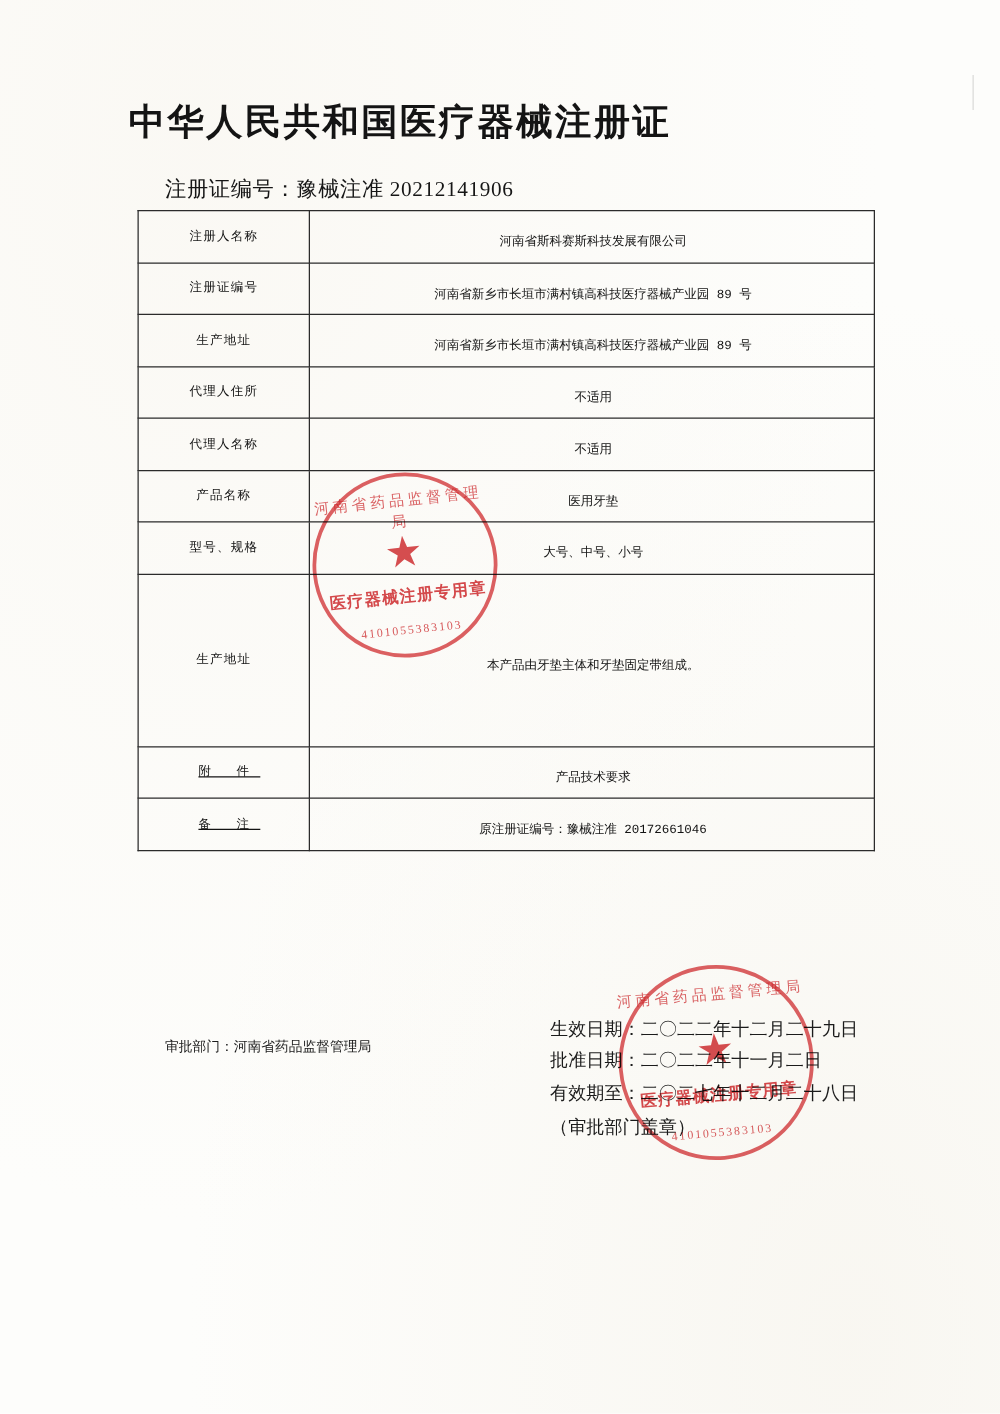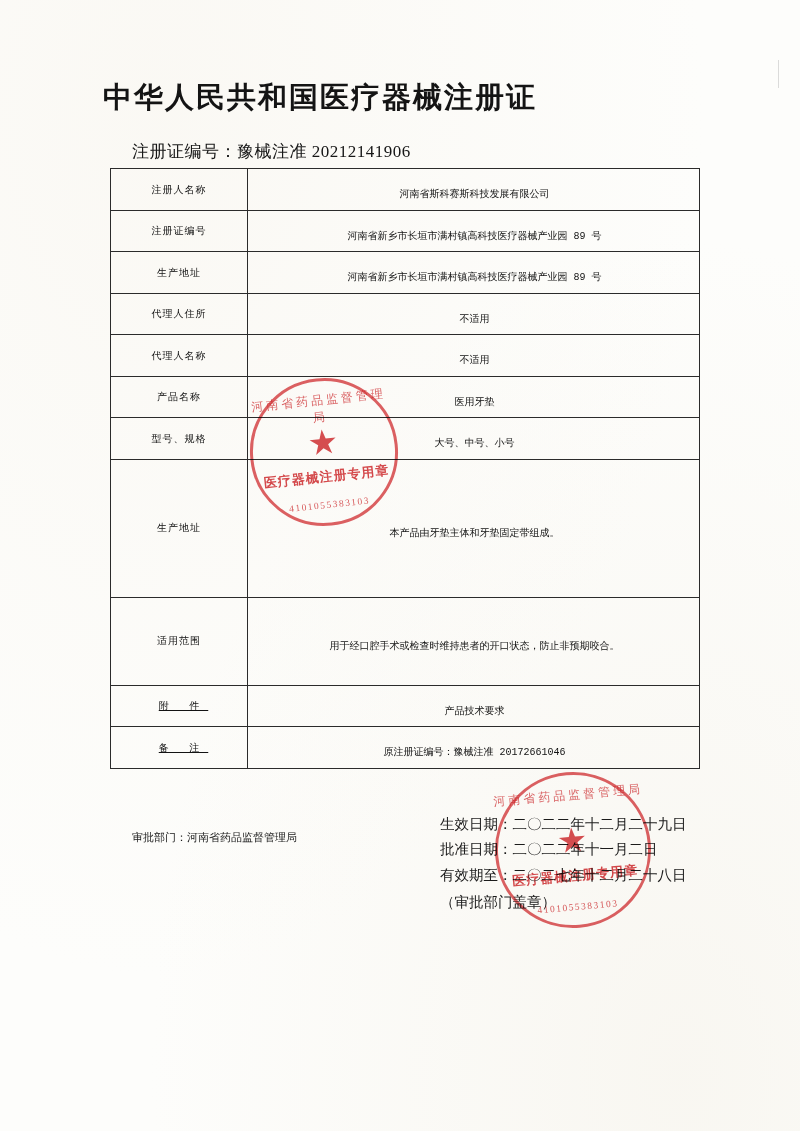--- a/index.html
+++ b/index.html
@@ -216,24 +216,20 @@
         <td class="label">产品名称</td>
         <td class="value">医用牙垫</td>
       </tr>
       <tr>
         <td class="label">型号、规格</td>
         <td class="value">大号、中号、小号</td>
       </tr>
       <tr class="tall">
         <td class="label">生产地址</td>
         <td class="value">本产品由牙垫主体和牙垫固定带组成。</td>
-      </tr>
-      <tr class="tall2">
-        <td class="label">适用范围</td>
-        <td class="value">用于经口腔手术或检查时维持患者的开口状态，防止非预期咬合。</td>
       </tr>
       <tr>
         <td class="label spaced">附 件</td>
         <td class="value">产品技术要求</td>
       </tr>
       <tr>
         <td class="label spaced">备 注</td>
         <td class="value">原注册证编号：豫械注准 20172661046</td>
       </tr>
     </tbody>

